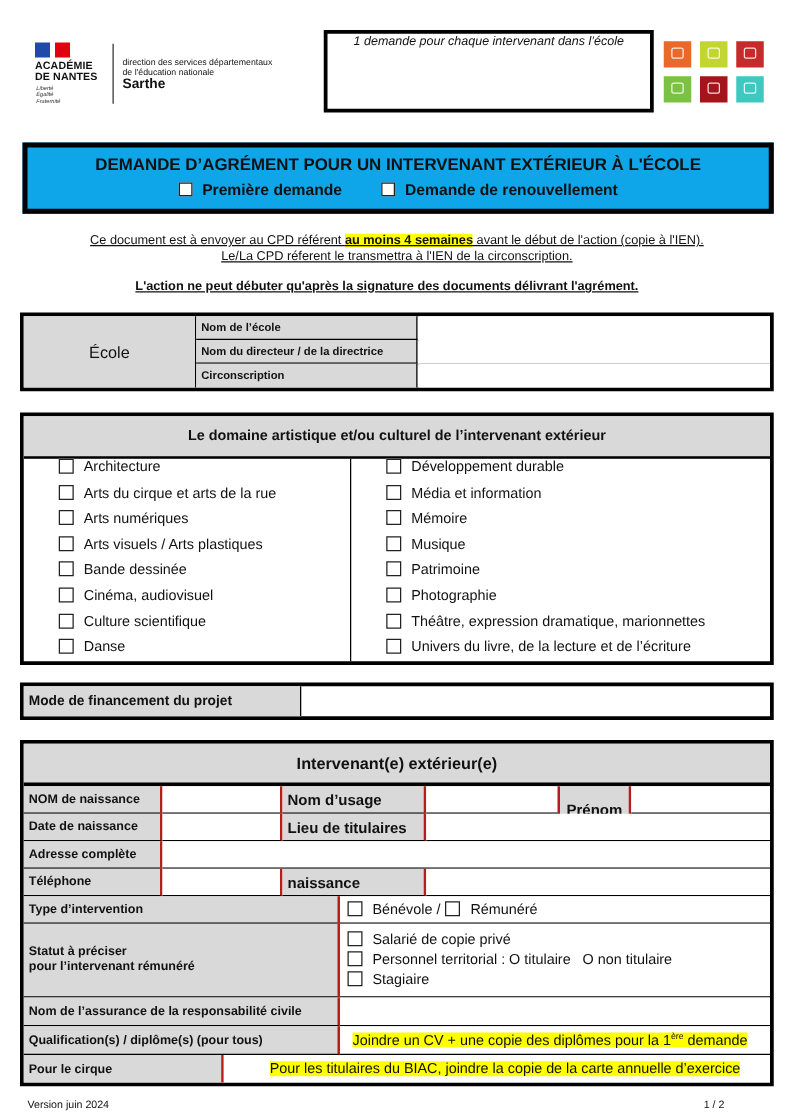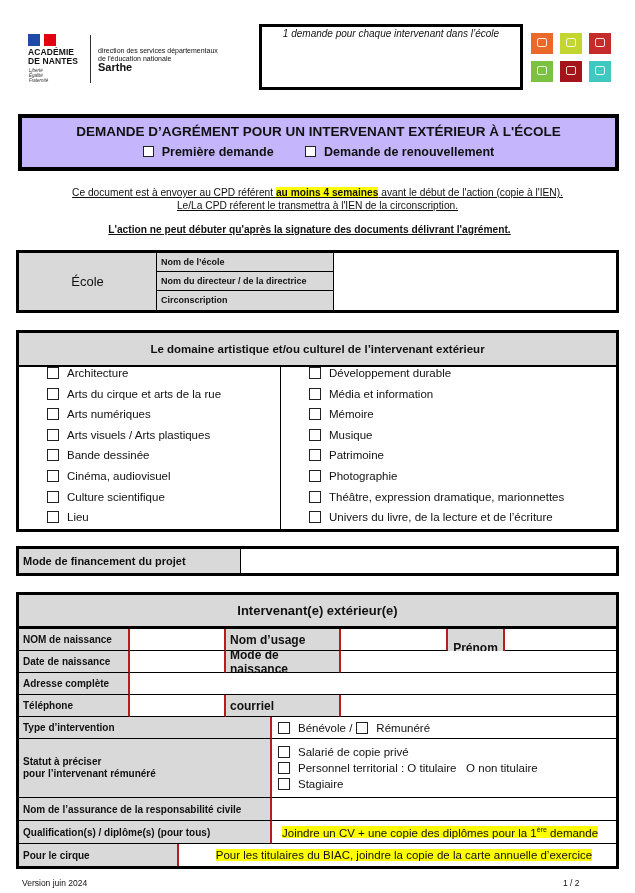--- a/index.html
+++ b/index.html
@@ -19,21 +19,21 @@
   #dsden .dep { font-size:11px; font-weight:bold; line-height:11px; }
 
   #titlebox { left:259px; top:24px; width:264px; height:66px; border:3px solid #000; box-sizing:border-box; text-align:center; }
   #titlebox .t1 { font-size:14.5px; font-weight:bold; margin-top:17px; }
   #titlebox .t2 { font-size:10px; font-style:italic; margin-top:1px; }
 
   .tile { position:absolute; width:22px; height:21px; }
   .tile span { position:absolute; left:6px; top:5px; width:10px; height:9px; border:1.5px solid rgba(255,255,255,0.85); border-radius:2px; box-sizing:border-box; }
 
   
-  #banner { left:18px; top:114px; width:601px; height:57px; border:4px solid #000; box-sizing:border-box; background:#c4b5fd; text-align:center; }
+  #banner { left:18px; top:114px; width:601px; height:57px; border:4px solid #000; box-sizing:border-box; background:#0ea5e9; text-align:center; }
   #banner .bt { font-size:13.5px; font-weight:bold; margin-top:6px; }
   #banner .opts { font-size:12.5px; font-weight:bold; margin-top:6px; }
   #banner .opts .cb { width:11px; height:11px; margin-right:8px; }
   #banner .opt { margin:0 14px; }
 
   #notice { left:0; width:635px; top:186px; text-align:center; font-size:10.2px; line-height:13px; }
   #notice u { text-decoration:underline; }
   #notice2 { left:0; width:619px; top:224px; text-align:center; font-size:10.2px; font-weight:bold; }
 
   
@@ -141,21 +141,21 @@
   <div class="abs head grey">Le domaine artistique et/ou culturel de l’intervenant extérieur</div>
   <div class="abs col-sep"></div>
   <div id="dom-left">
       <div class="dom-item" style="left: 28px; top: 34px;"><span class="cb"></span><span>Architecture</span></div>
       <div class="dom-item" style="left: 28px; top: 54.6px;"><span class="cb"></span><span>Arts du cirque et arts de la rue</span></div>
       <div class="dom-item" style="left: 28px; top: 75.2px;"><span class="cb"></span><span>Arts numériques</span></div>
       <div class="dom-item" style="left: 28px; top: 95.8px;"><span class="cb"></span><span>Arts visuels / Arts plastiques</span></div>
       <div class="dom-item" style="left: 28px; top: 116.4px;"><span class="cb"></span><span>Bande dessinée</span></div>
       <div class="dom-item" style="left: 28px; top: 137px;"><span class="cb"></span><span>Cinéma, audiovisuel</span></div>
       <div class="dom-item" style="left: 28px; top: 157.6px;"><span class="cb"></span><span>Culture scientifique</span></div>
-      <div class="dom-item" style="left: 28px; top: 178.2px;"><span class="cb"></span><span>Lieu</span></div>
+      <div class="dom-item" style="left: 28px; top: 178.2px;"><span class="cb"></span><span>Danse</span></div>
     </div>
   <div id="dom-right">
       <div class="dom-item" style="left: 290px; top: 34px;"><span class="cb"></span><span>Développement durable</span></div>
       <div class="dom-item" style="left: 290px; top: 54.6px;"><span class="cb"></span><span>Média et information</span></div>
       <div class="dom-item" style="left: 290px; top: 75.2px;"><span class="cb"></span><span>Mémoire</span></div>
       <div class="dom-item" style="left: 290px; top: 95.8px;"><span class="cb"></span><span>Musique</span></div>
       <div class="dom-item" style="left: 290px; top: 116.4px;"><span class="cb"></span><span>Patrimoine</span></div>
       <div class="dom-item" style="left: 290px; top: 137px;"><span class="cb"></span><span>Photographie</span></div>
       <div class="dom-item" style="left: 290px; top: 157.6px;"><span class="cb"></span><span>Théâtre, expression dramatique, marionnettes</span></div>
       <div class="dom-item" style="left: 290px; top: 178.2px;"><span class="cb"></span><span>Univers du livre, de la lecture et de l’écriture</span></div>
@@ -172,29 +172,29 @@
 
   <div class="c grey" style="left:0;top:34px;width:111px;height:22px">NOM de naissance</div>
   <div class="c w" style="left:111px;top:34px;width:96px;height:22px"></div>
   <div class="c grey big" style="left:207px;top:34px;width:115px;height:22px">Nom d’usage</div>
   <div class="c w" style="left:322px;top:34px;width:107px;height:22px"></div>
   <div class="c grey big" style="left:429px;top:34px;width:57px;height:38px;justify-content:center;padding-left:0">Prénom</div>
   <div class="c w nr" style="left:486px;top:34px;width:111px;height:22px"></div>
 
   <div class="c grey" style="left:0;top:56px;width:111px;height:22px">Date de naissance</div>
   <div class="c w" style="left:111px;top:56px;width:96px;height:22px"></div>
-  <div class="c grey big" style="left:207px;top:56px;width:115px;height:22px">Mode de naissance</div>
+  <div class="c grey big" style="left:207px;top:56px;width:115px;height:22px">Lieu de titulaires</div>
   <div class="c w nr" style="left:322px;top:56px;width:275px;height:22px"></div>
 
   <div class="c grey" style="left:0;top:78px;width:111px;height:22px">Adresse complète</div>
   <div class="c w nr" style="left:111px;top:78px;width:486px;height:22px"></div>
 
   <div class="c grey" style="left:0;top:100px;width:111px;height:22px">Téléphone</div>
   <div class="c w" style="left:111px;top:100px;width:96px;height:22px"></div>
-  <div class="c grey big" style="left:207px;top:100px;width:115px;height:22px">courriel</div>
+  <div class="c grey big" style="left:207px;top:100px;width:115px;height:22px">naissance</div>
   <div class="c w nr" style="left:322px;top:100px;width:275px;height:22px"></div>
 
   <div class="c grey" style="left:0;top:122px;width:253px;height:22px">Type d’intervention</div>
   <div class="c grey" style="left:0;top:144px;width:253px;height:59px;line-height:12px">
     <div>
         <div>Statut à préciser</div>
         <div>pour l’intervenant rémunéré</div>
       </div>
   </div>
 

